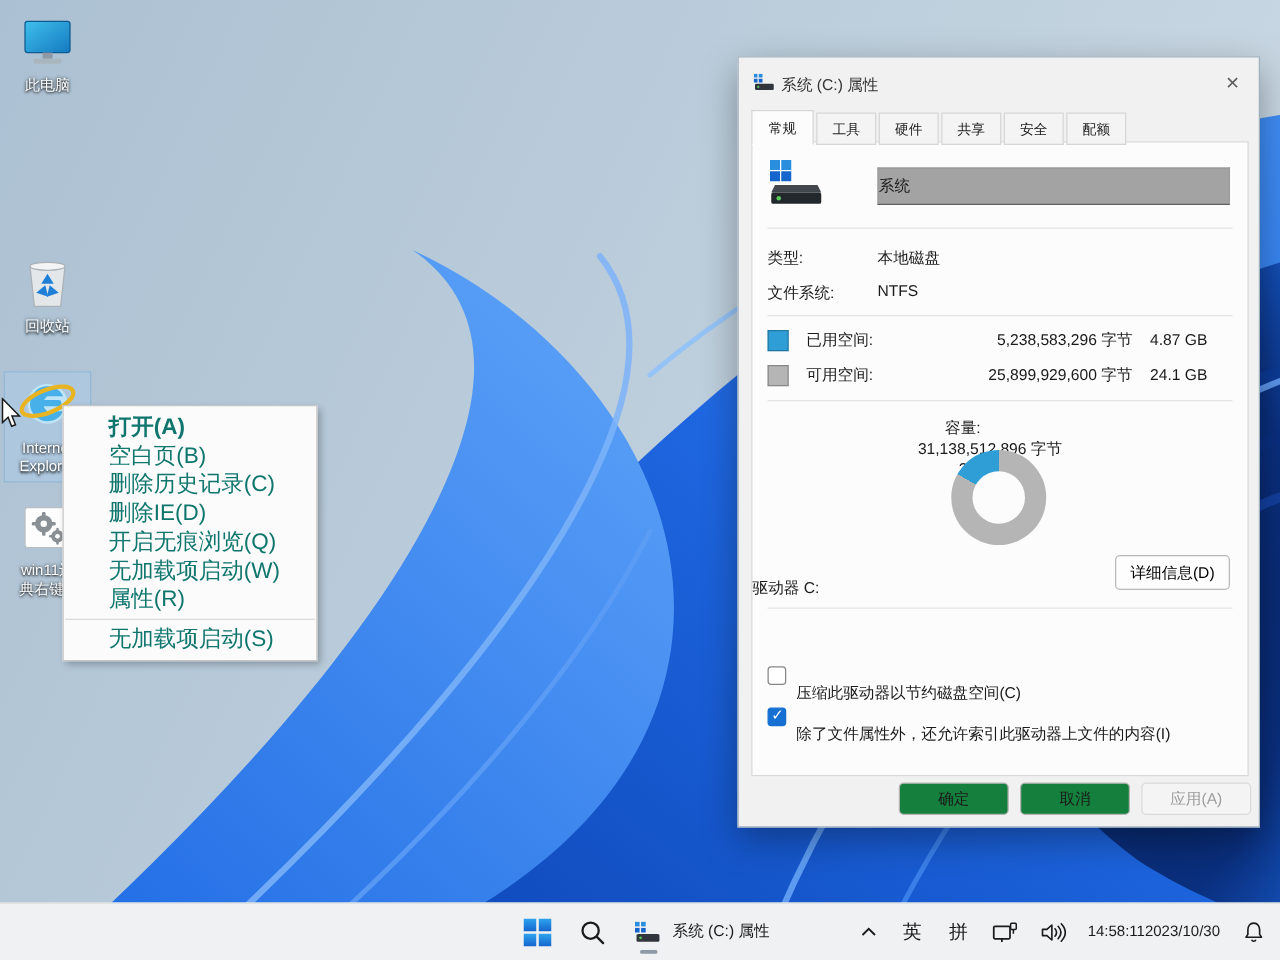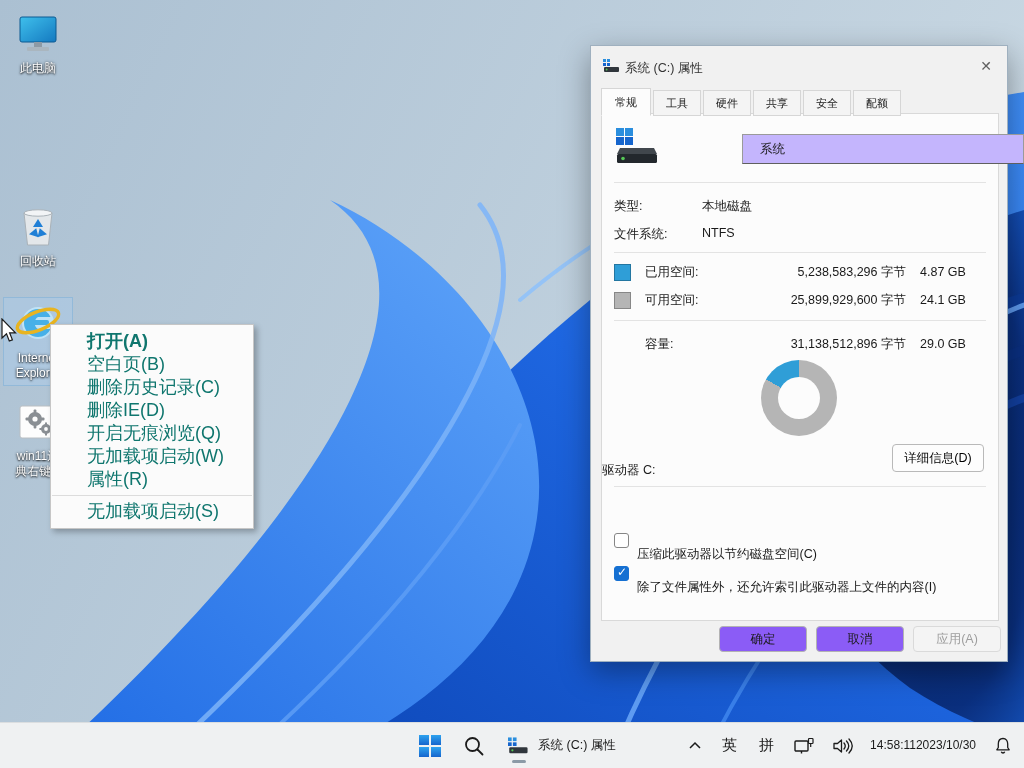--- a/index.html
+++ b/index.html
@@ -40,22 +40,22 @@
          margin-right:2px; position:relative; }
   .tab.active { background:#fcfcfc; border-bottom:1px solid #fcfcfc; margin-top:-2px;
                 padding:6px 13px 5px; z-index:4; }
 
   #dlg-panel { position:absolute; left:10px; top:67px; width:398px; height:508px;
                background:#fcfcfc; border:1px solid #d9d9d9; z-index:2; }
   .sep { position:absolute; left:12px; right:12px; height:1px; background:#e3e3e3; }
 
   #drive-big-icon { position:absolute; left:12px; top:14px; }
   #volume-input { position:absolute; left:100px; top:20px; width:282px; height:30px;
-                  border:1px solid #9a9a9a; border-bottom:1px solid #5f5f5f; background:#c4b5fd;
-                  font-family:inherit; font-size:12.5px; padding:0 17px; color:#1a1a1a;margin-left:40px; }
+                  border:1px solid #9a9a9a; border-bottom:1px solid #5f5f5f; background:#a3a3a3;
+                  font-family:inherit; font-size:12.5px; padding:0 0; color:#1a1a1a; }
 
   .kv-label { position:absolute; left:12px; font-size:12.5px; }
   .kv-value { position:absolute; left:100px; font-size:12.5px; }
 
   .space-row { position:absolute; left:12px; right:14px; height:20px; display:flex; align-items:center; }
   .swatch { width:17px; height:17px; margin-right:14px; border:1px solid rgba(0,0,0,.25); }
   .space-label { width:86px; }
   .space-bytes { flex:1; text-align:right; padding-right:14px; }
   .space-size { width:64px; text-align:left; }
 
@@ -68,21 +68,21 @@
                  font-family:inherit; font-size:12.5px; text-align:center; line-height:26px; }
 
   .cb-row { position:absolute; left:12px; right:12px; display:flex; align-items:center; }
   .cb { width:15px; height:15px; border:1px solid #868686; border-radius:3px; background:#fff;
         margin-right:8px; flex:0 0 15px; position:relative; }
   .cb.checked { background:#1570d2; border-color:#1570d2; }
   .cb.checked::after { content:"✓"; position:absolute; left:2px; top:-2px; color:#fff; font-size:12px; }
   .cb-label { font-size:12.5px;margin-top:28px; }
 
   #dlg-footer { position:absolute; right:6px; top:580px; display:flex; gap:9px; }
-  .dlg-btn { width:88px; height:26px; background:#8b5cf6; border:1px solid #b3b3b3; border-radius:4px;
+  .dlg-btn { width:88px; height:26px; background:#15803d; border:1px solid #b3b3b3; border-radius:4px;
              font-family:inherit; font-size:12.5px; color:#1a1a1a; }
   .dlg-btn.disabled { color:#9d9d9d; background:#f4f4f4; border-color:#dadada; }
 
   
   #taskbar { position:absolute; left:0; top:722px; width:1024px; height:46px; z-index:8;
              background:#eff1f2; border-top:1px solid #dbdee0; }
   #tb-center { position:absolute; left:408px; top:0; height:100%; display:flex; align-items:center; }
   .tb-btn { height:40px; min-width:44px; display:flex; align-items:center; justify-content:center;
             border-radius:5px; padding:0 6px; position:relative; }
   #tb-app { gap:8px; font-size:12.5px; color:#1a1a1a; padding:0 12px; }
@@ -267,21 +267,21 @@
       </div>
       <div class="space-row" style="top:176px;">
         <span class="swatch" style="background:#b5b5b5;"></span>
         <span class="space-label">可用空间:</span>
         <span class="space-bytes">25,899,929,600 字节</span>
         <span class="space-size">24.1 GB</span>
       </div>
 
       <div class="sep" style="top:206px;"></div>
 
-      <div class="space-row" style="top:220px;">
+      <div class="space-row" style="top:220px;flex-direction:column;">
         <span style="width:31px;"></span>
         <span class="space-label">容量:</span>
         <span class="space-bytes">31,138,512,896 字节</span>
         <span class="space-size">29.0 GB</span>
       </div>
 
       <div id="donut" style="background:conic-gradient(#b5b5b5 0deg 299.5deg, #2f9ed7 299.5deg 360deg);">
         <div class="hole"></div>
       </div>
       <div id="drive-caption">驱动器 C:</div>

